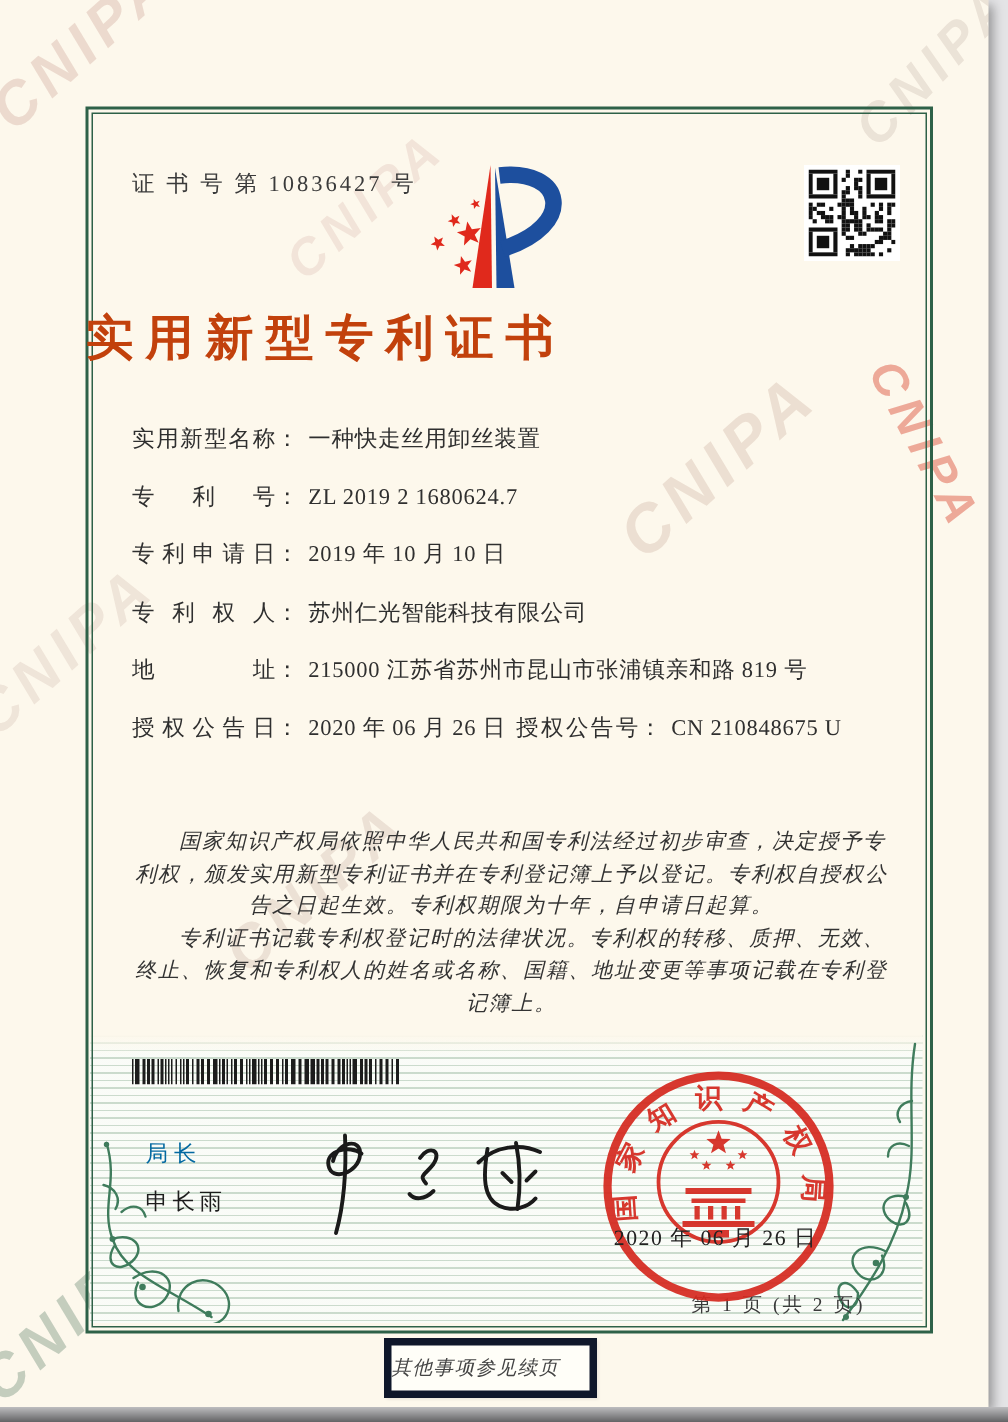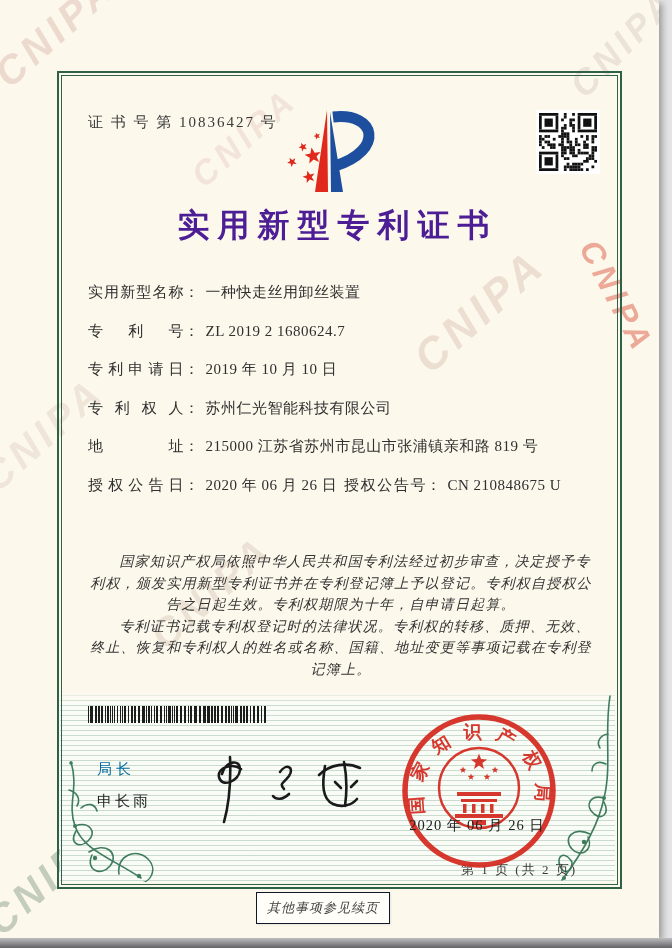--- a/index.html
+++ b/index.html
@@ -18,22 +18,22 @@
          background:repeating-linear-gradient(180deg,rgba(142,176,150,0.38) 0 1px,rgba(250,252,248,0.95) 1px 5px),#f0f5ee;}
   .green-band::before{content:"";position:absolute;left:0;right:0;top:0;height:14px;
          background:linear-gradient(180deg,#fdf8ec,rgba(253,248,236,0));}
   
   .wm{position:absolute;font-family:"Liberation Sans",sans-serif;font-weight:bold;
       font-style:italic;letter-spacing:5px;z-index:1;white-space:nowrap;}
   
   .cert-no{position:absolute;left:88px;top:113px;font-size:15px;letter-spacing:2px;color:#3a3a3a;z-index:5;}
   .logo{position:absolute;left:280px;top:104px;width:110px;height:94px;z-index:5;}
   .qr{position:absolute;left:536px;top:110px;width:58px;height:58px;background:#fff;padding:3px;z-index:5;}
-  .title{position:absolute;left:57px;top:204px;width:561px;text-align:center;font-size:32px;
-         font-weight:700;letter-spacing:8px;color:#4c1d95;z-index:5;}
+  .title{position:absolute;left:57px;top:204px;width:561px;text-align:left;font-size:32px;
+         font-weight:700;letter-spacing:8px;color:#c2410c;z-index:5;}
   
   .fields{position:absolute;left:88px;top:283px;width:520px;z-index:5;}
   .frow{position:relative;height:38.5px;font-size:15px;color:#2f2f2f;letter-spacing:0.5px;}
   .flabel{display:inline-block;width:96px;text-align:justify;text-align-last:justify;vertical-align:top;}
   .fcolon{display:inline-block;margin-right:6px;}
   .pair2{position:absolute;left:256px;top:0;}
   .pair2 .flabel{width:82px;}
   
   .body-text{position:absolute;left:88px;top:551px;width:506px;font-size:14px;font-style:italic;
          line-height:21.5px;letter-spacing:1.2px;color:#333;z-index:5;}
@@ -43,22 +43,22 @@
   .sig-title{position:absolute;left:97px;top:760px;font-family:"Liberation Sans",sans-serif;
          font-size:15px;letter-spacing:4px;color:#0369a1;z-index:5;}
   .sig-name{position:absolute;left:97px;top:792px;font-family:"Liberation Sans",sans-serif;
          font-size:15px;letter-spacing:3px;color:#1d1d1d;z-index:5;}
   .sig-script{position:absolute;left:192px;top:750px;width:185px;height:78px;z-index:5;}
   .seal{position:absolute;left:400px;top:712px;width:158px;height:158px;z-index:6;}
   .seal-date{position:absolute;left:396px;top:816px;width:162px;text-align:center;font-size:14.5px;
          letter-spacing:1px;color:#222;z-index:7;}
   .page-num{position:absolute;left:57px;top:861px;width:520px;text-align:right;font-size:13px;
          letter-spacing:2px;color:#3a3a3a;z-index:5;}
-  .cont-note{position:absolute;left:256px;top:892px;width:132px;height:30px;line-height:30px;text-align:center;
-         background:#fffef8;border:1px solid #0f172a;box-shadow:1px 1px 2px rgba(0,0,0,0.08);
+  .cont-note{position:absolute;left:256px;top:892px;width:132px;height:30px;line-height:30px;
+         background:#fffef8;border:5px solid #0f172a;box-shadow:1px 1px 2px rgba(0,0,0,0.08);
          font-size:13px;font-style:italic;letter-spacing:1px;color:#444;z-index:5;}
   .orn{position:absolute;z-index:4;}
 </style>
 </head>
 <body>
 
 <div class="canvas">
   <div class="sheet">
 
     <span class="wm" style="left:-18px;top:8px;font-size:40px;color:rgba(201,154,142,0.32);transform:rotate(-42deg);">CNIPA</span>

